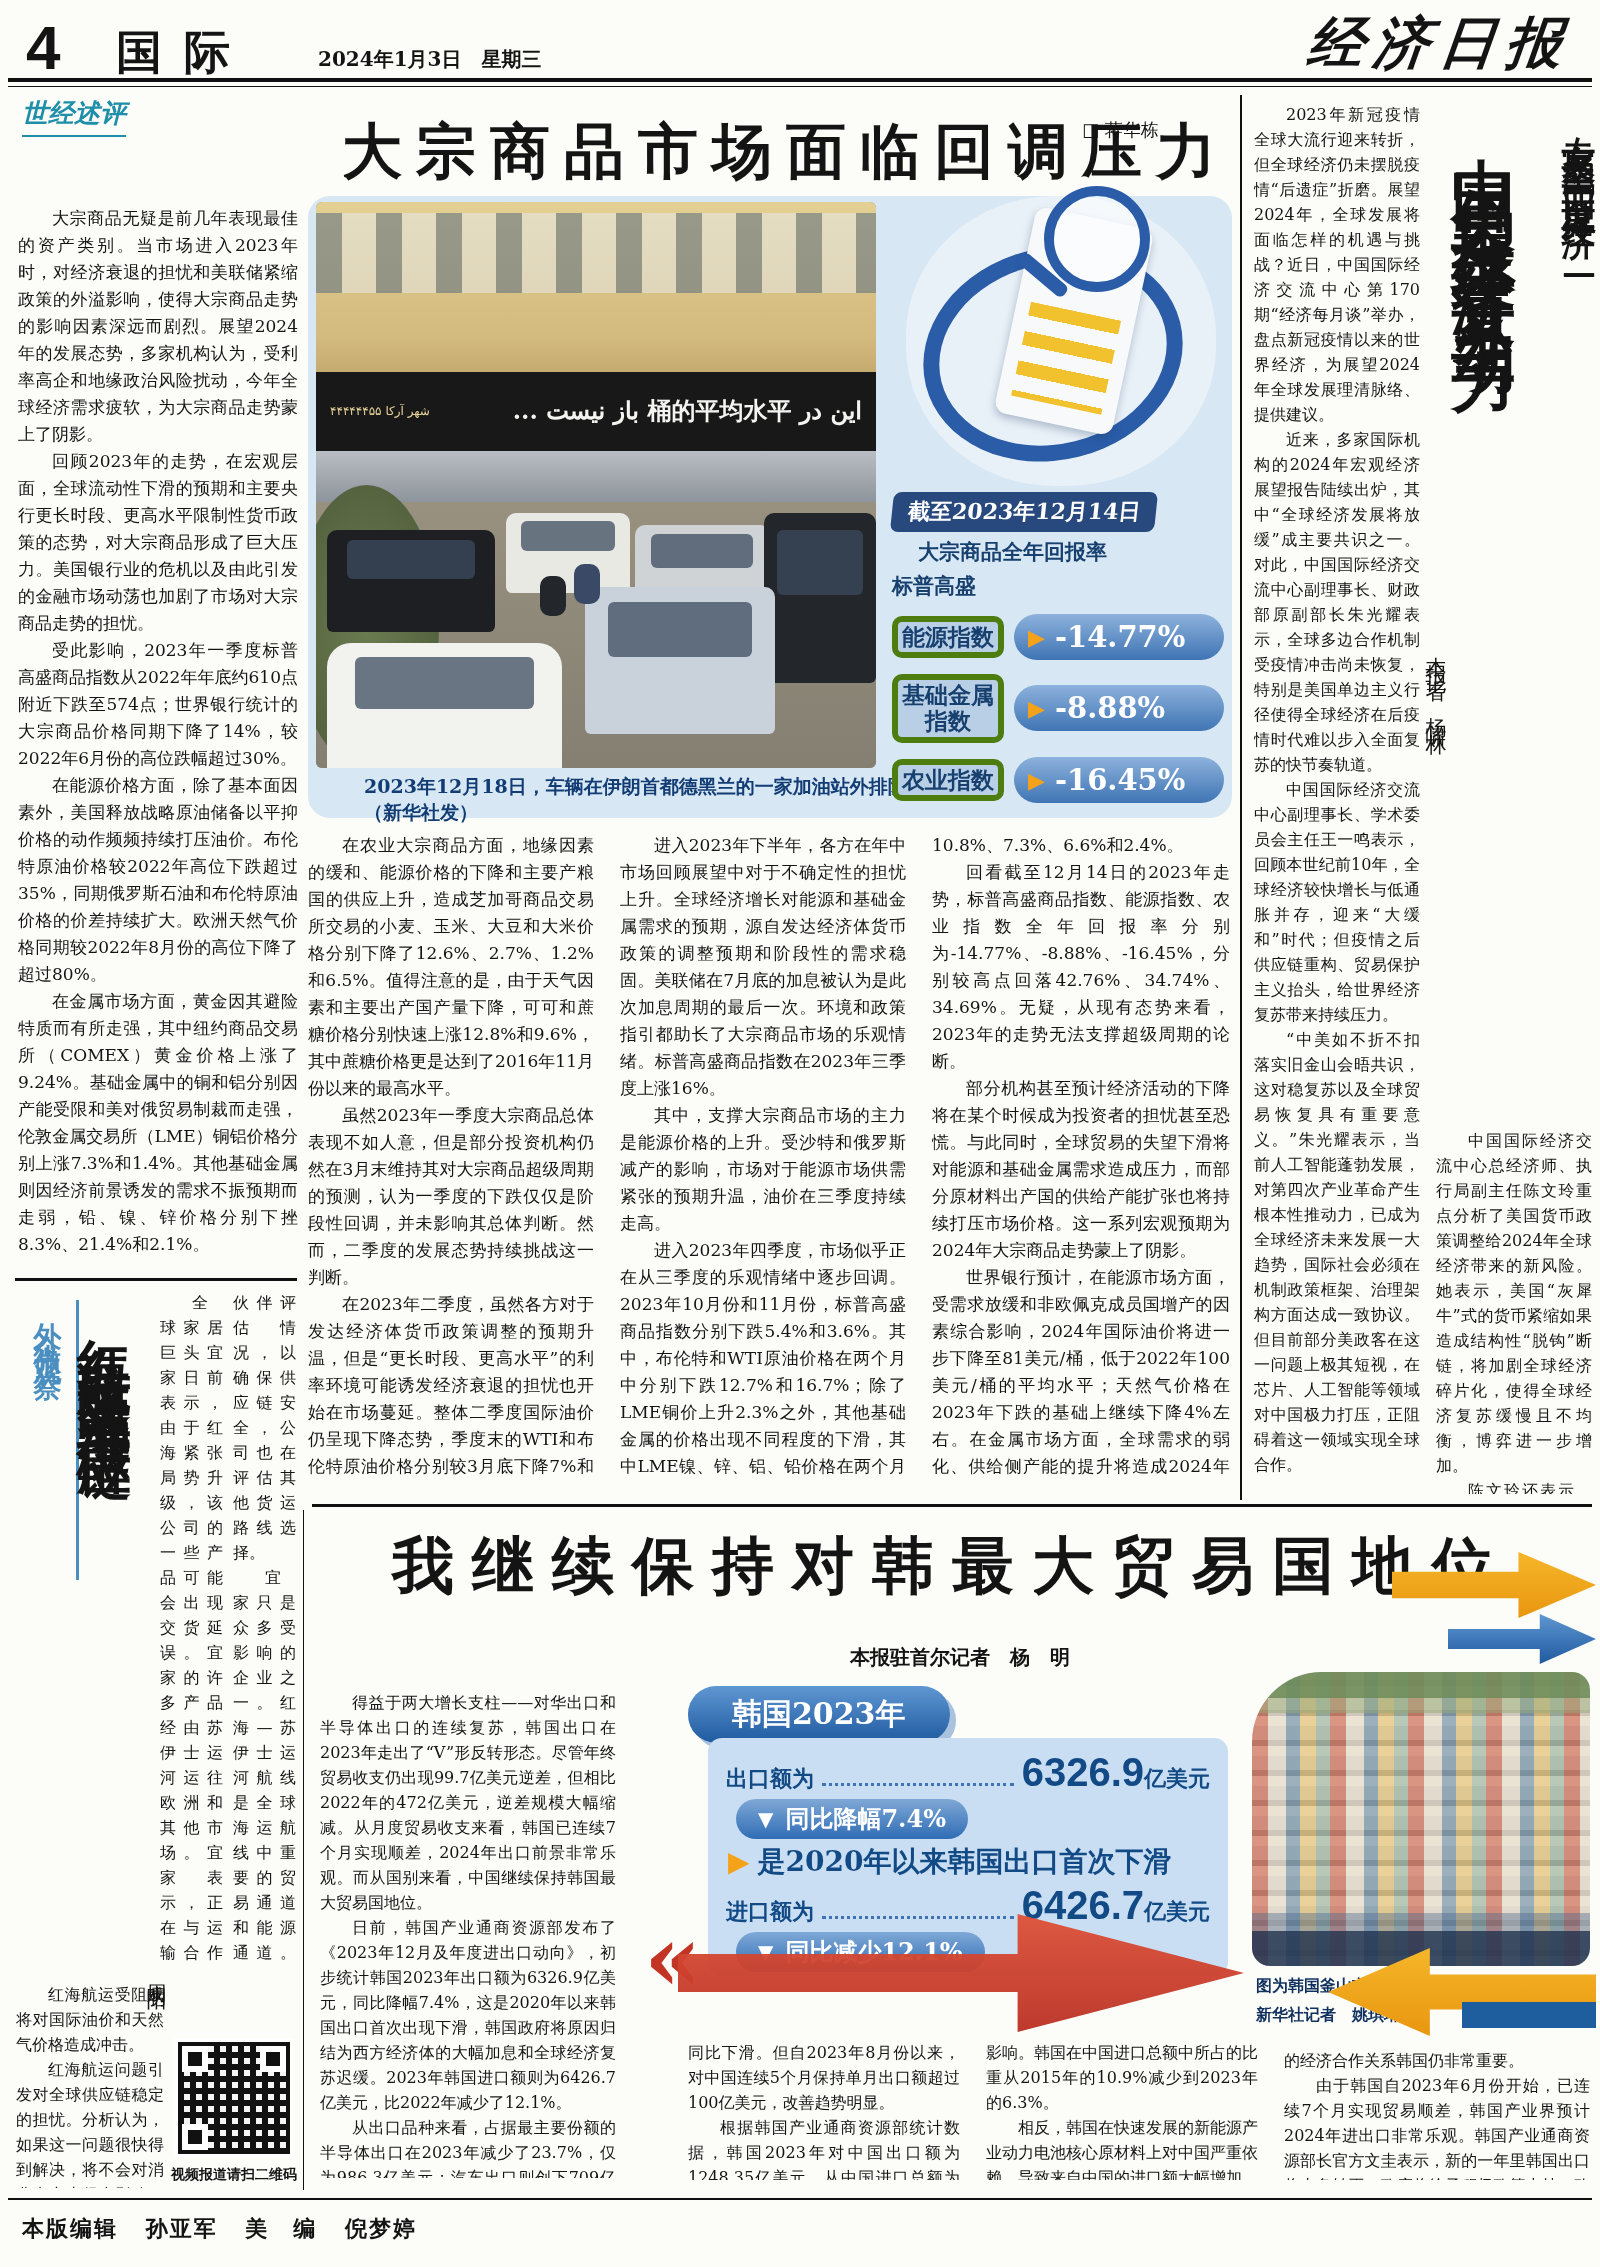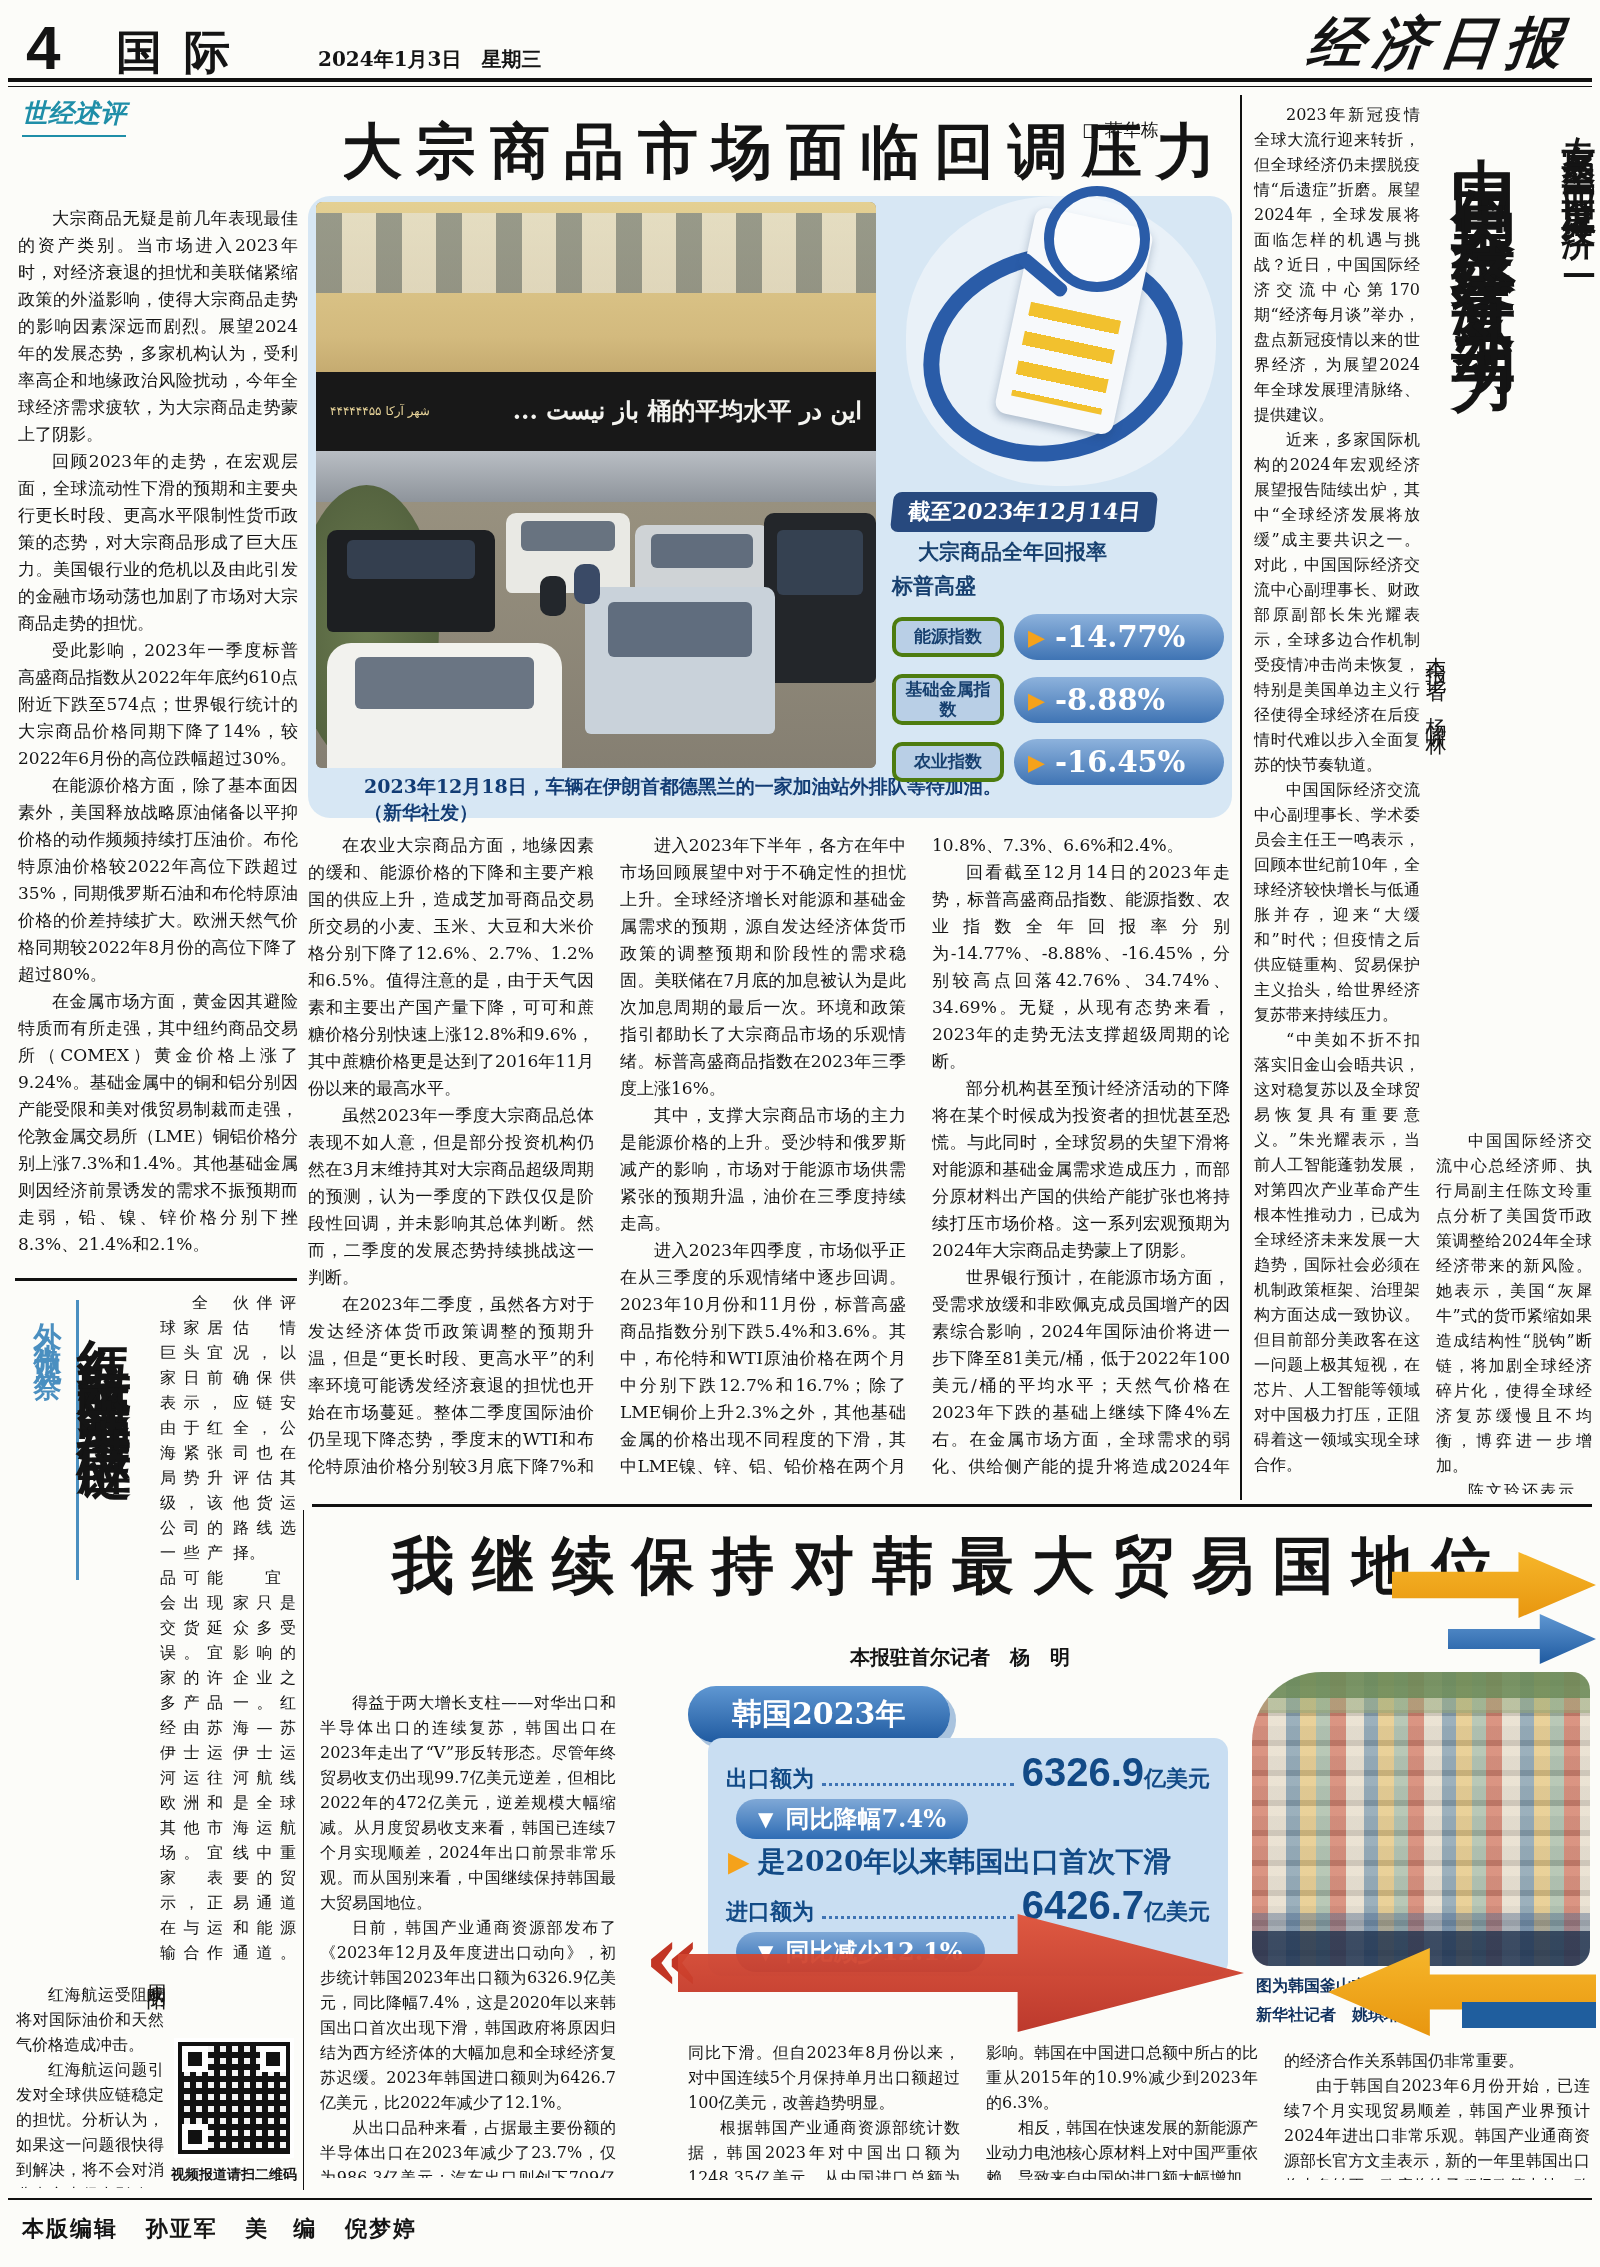--- a/index.html
+++ b/index.html
@@ -51,22 +51,22 @@
        transform:rotate(12deg);box-shadow:0 4px 8px rgba(30,60,100,.3);overflow:hidden;}
   .doc .stripes{position:absolute;left:12%;top:45%;width:76%;height:46%;
        background:repeating-linear-gradient(180deg,#f2c12e 0 14px,#f7f9fb 14px 30px);}
   .lens{position:absolute;left:150px;top:-4px;width:86px;height:86px;border:10px solid #2a5ca8;border-radius:50%;background:rgba(255,255,255,.55);}
   .handle{position:absolute;left:120px;top:78px;width:58px;height:14px;background:#2a5ca8;transform:rotate(40deg);border-radius:6px;}
   #ig1{position:absolute;left:584px;top:296px;width:332px;height:318px;}
   #ig1-asof{display:inline-block;background:#27497e;color:#fff;font-size:22px;font-weight:bold;
             padding:5px 16px;border-radius:8px;transform:skewX(-6deg);}
   .ig1-title{color:#17406f;font-size:21px;font-weight:bold;margin-top:6px;}
   .statrow{display:flex;align-items:center;margin-top:14px;}
-  .statlabel{width:112px;min-height:40px;background:#b9cfe6;border:4px solid #4d7c0f;border-radius:10px;
-             color:#17406f;font-size:17px;font-weight:bold;text-align:center;display:flex;align-items:center;justify-content:center;line-height:1.15;padding:2px 4px;box-sizing:border-box;}
+  .statlabel{width:112px;min-height:40px;background:#b9cfe6;border:6px solid #4d7c0f;border-radius:10px;
+             color:#17406f;font-size:23px;font-weight:bold;text-align:center;display:flex;align-items:center;justify-content:center;line-height:1.15;padding:2px 4px;box-sizing:border-box;}
   .statbar{flex:1;margin-left:10px;height:46px;border-radius:24px;display:flex;align-items:center;
            background:linear-gradient(180deg,#8db2dc,#3f74b4);color:#fff;font-size:29px;font-weight:bold;padding-left:14px;}
   .statbar .tri{color:#f5a21b;font-size:22px;margin-right:10px;}
   
   #exp-border{left:1240px;top:95px;width:2px;height:1405px;}
   #exp-col1{left:1254px;top:102px;width:166px;height:1392px;}
   #exp-byline{left:1422px;top:640px;height:300px;font-size:21px;letter-spacing:8px;}
   #exp-title{left:1452px;top:106px;height:1000px;font-size:64px;letter-spacing:16px;line-height:1;}
   #exp-kicker{left:1556px;top:108px;height:640px;font-size:34px;letter-spacing:8px;font-weight:bold;}
   #exp-col2{left:1436px;top:1128px;width:156px;height:366px;}

